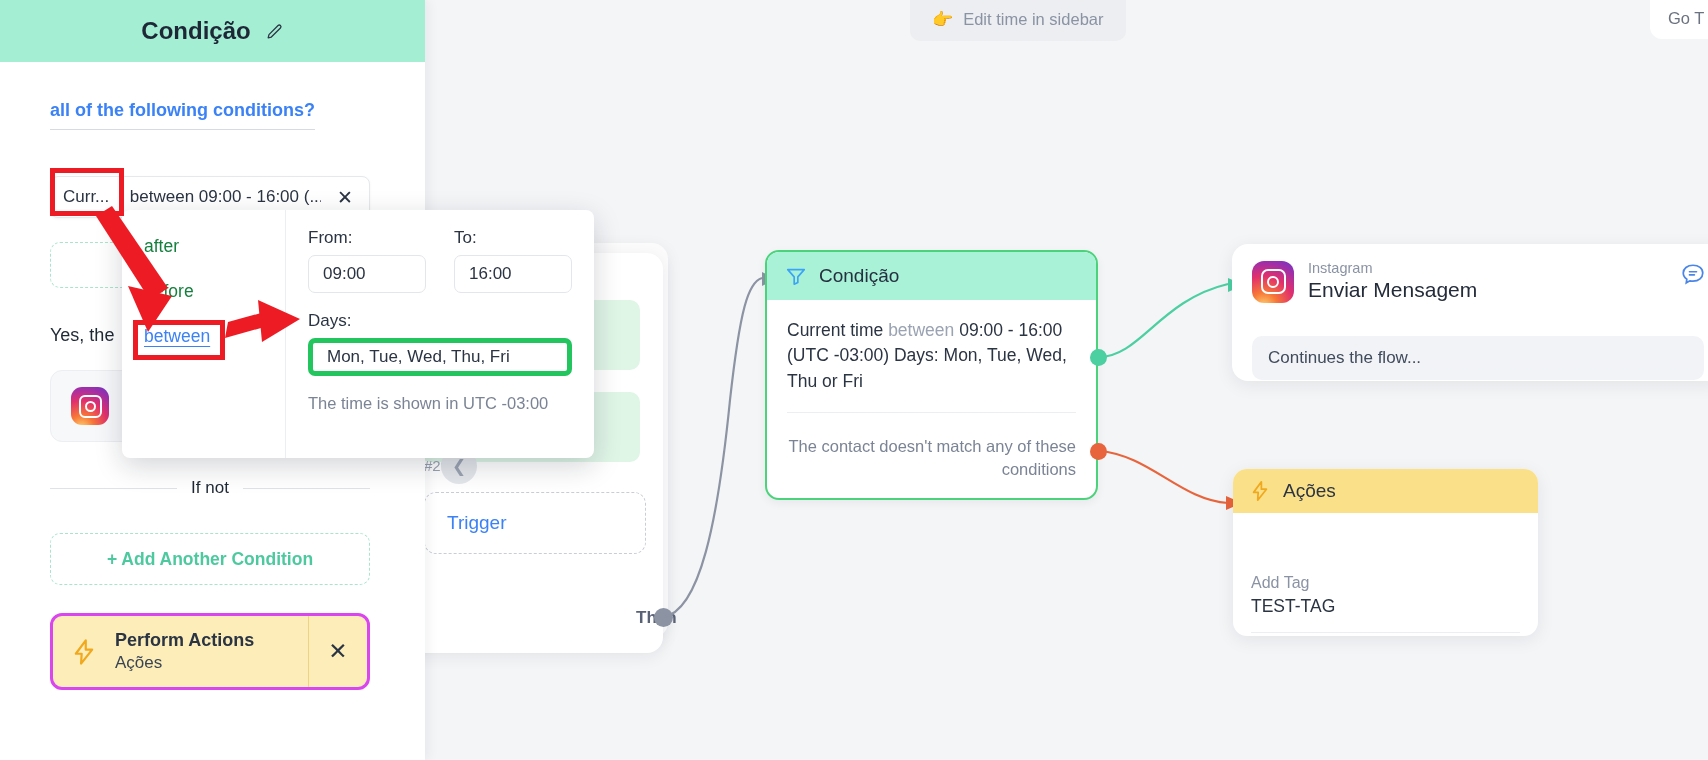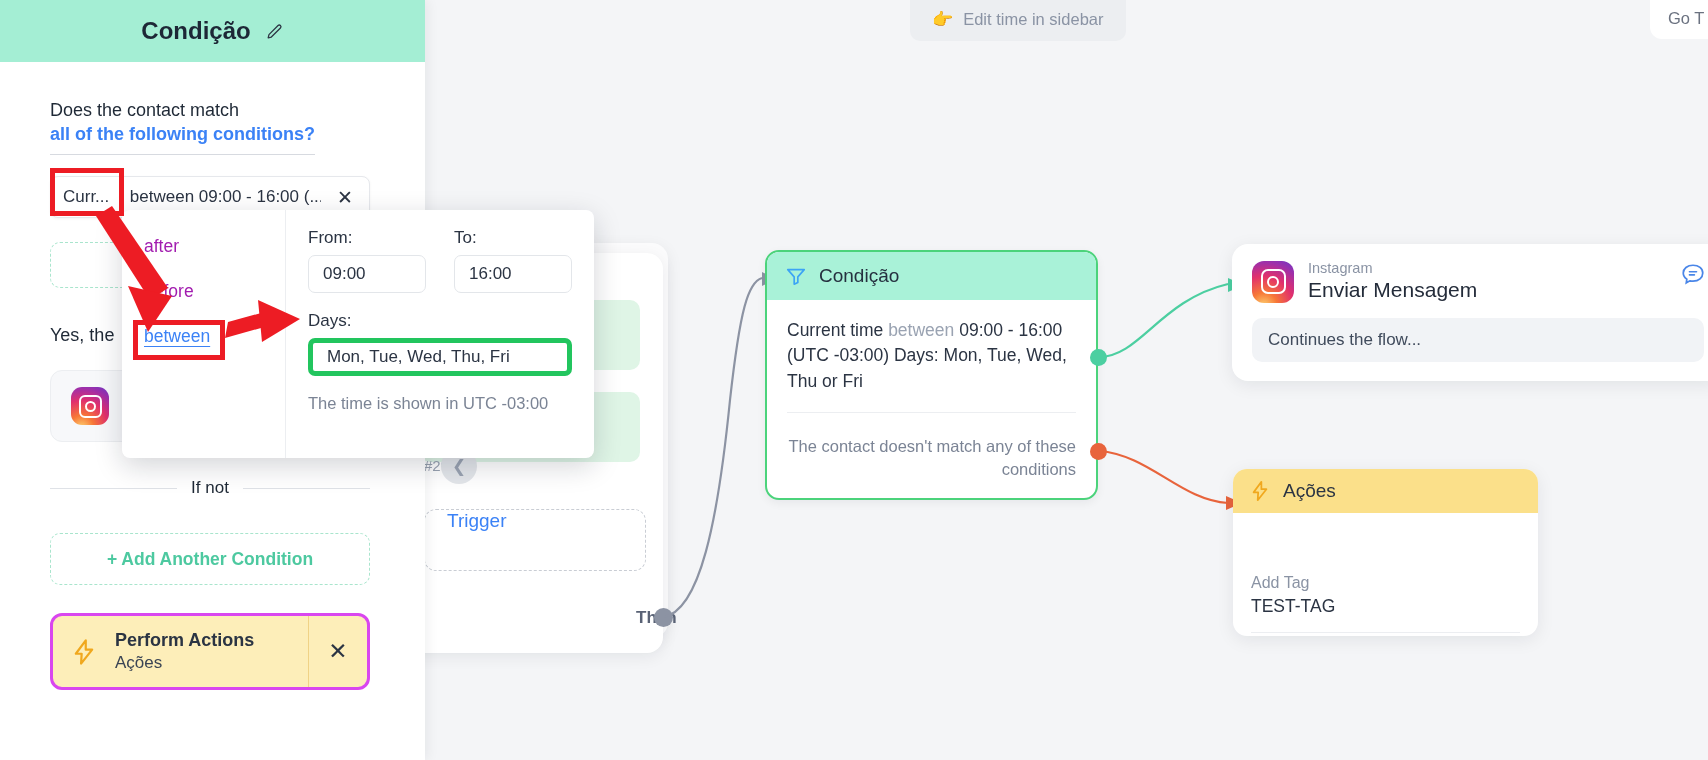--- a/index.html
+++ b/index.html
@@ -40,23 +40,23 @@
   #ghost-behind{left:352px;top:243px;width:316px;height:395px;background:#fbfbfc;border-radius:16px;}
   .ghost-green-a{position:absolute;left:420px;top:300px;width:220px;height:70px;background:#dff5e6;border-radius:10px;}
   .ghost-green-b{position:absolute;left:420px;top:392px;width:220px;height:70px;background:#dff5e6;border-radius:10px;}
   .ghost-hash{position:absolute;left:424px;top:457px;font-size:15px;color:#9aa3b2;}
   .ghost-chev{
     position:absolute;left:441px;top:448px;width:36px;height:36px;border-radius:50%;
     background:#e3e6ea;display:flex;align-items:center;justify-content:center;
     color:#9aa3b2;font-size:17px;
   }
   .ghost-dash{
-    position:absolute;left:424px;top:509px;width:222px;height:62px;
+    position:absolute;left:424px;top:492px;width:222px;height:62px;
     border:1.5px dashed #c9cdd4;border-radius:12px;
-    display:flex;padding-left:22px;
+    display:flex;align-items:center;padding-left:22px;
     color:#3b82f6;font-size:19px;box-sizing:border-box;
   }
   .then-label{position:absolute;left:636px;top:608px;color:#596275;font-size:17px;font-weight:600;}
   .then-dot{position:absolute;left:654px;top:608px;width:19px;height:19px;border-radius:50%;background:#8c93a3;}
 
   
   #node-condicao{
     position:absolute;left:765px;top:250px;width:333px;height:250px;
     background:#ffffff;border:2.2px solid #4bd37b;border-radius:14px;
     box-sizing:border-box;overflow:hidden;
@@ -88,21 +88,21 @@
     width:42px;height:42px;border-radius:12px;flex:none;
     background:radial-gradient(circle at 28% 107%,#fdd070 0%,#f77737 25%,#e1306c 55%,#a02fa8 80%,#6a37c9 100%);
     display:flex;align-items:center;justify-content:center;
   }
   .ig-logo .ring{width:21px;height:21px;border:2.6px solid #fff;border-radius:7px;position:relative;}
   .ig-logo .ring:after{content:"";position:absolute;left:4.5px;top:4.5px;width:8px;height:8px;border:2.4px solid #fff;border-radius:50%;}
   .ig-sub{font-size:14.5px;color:#8a93a4;line-height:1.2;}
   .ig-title{font-size:21px;color:#242c3a;line-height:1.25;}
   .chat-icon{position:absolute;right:18px;top:18px;width:26px;height:26px;}
   .ig-msg{
-    margin-top:14px;background:#f1f3f6;border-radius:10px;
+    margin-top:32px;background:#f1f3f6;border-radius:10px;
     padding:12px 16px;font-size:17px;color:#404b5c;
   }
 
   
   #node-acoes{
     position:absolute;left:1233px;top:469px;width:305px;height:167px;
     background:#fff;border-radius:14px;box-shadow:0 4px 18px rgba(16,24,40,.08);
     overflow:hidden;box-sizing:border-box;
   }
   #node-acoes .hdr{background:#fbe08a;height:44px;display:flex;align-items:center;gap:12px;padding:0 16px;}
@@ -185,21 +185,21 @@
     display:flex;align-items:center;justify-content:center;font-size:23px;color:#2b3443;
   }
 
   
   #popover{
     position:absolute;left:122px;top:210px;width:472px;height:248px;
     background:#fff;border-radius:8px;box-shadow:0 8px 28px rgba(16,24,40,.18);
     display:flex;overflow:hidden;
   }
   #popover .left{width:180px;border-right:1px solid #eceef1;padding-top:14px;box-sizing:border-box;}
-  #popover .opt{padding:12px 22px;font-size:17.5px;color:#a21caf;}
+  #popover .opt{padding:12px 22px;font-size:17.5px;color:#15803d;}
   #popover .opt.sel{color:#3b82f6;text-decoration:underline;text-underline-offset:4px;}
   #popover .right{flex:1;padding:18px 22px 0 22px;box-sizing:border-box;}
   .fld-row{display:flex;gap:28px;}
   .fld-label{font-size:17px;color:#2b3443;margin-bottom:7px;}
   .fld-box{
     width:118px;height:38px;border:1px solid #e3e6ea;border-radius:7px;
     display:flex;align-items:center;padding-left:14px;box-sizing:border-box;
     font-size:17px;color:#2b3443;background:#fff;
   }
   .days-label{font-size:17px;color:#2b3443;margin:18px 0 7px 0;}
@@ -304,21 +304,20 @@
 </div>
 
 <div id="sidebar">
   <div class="sb-head">
     <span class="t">Condição</span>
     <svg class="pencil" viewBox="0 0 24 24">
       <path d="M4 20 l1-4 L16.5 4.5 a2 2 0 0 1 3 3 L8 19 z" fill="none" stroke="#2b3443" stroke-width="1.6" stroke-linejoin="round"></path>
     </svg>
   </div>
   <div class="sb-body">
-    <div class="q-line1">Does the contact match</div>
     <div class="q-line2">all of the following conditions?</div>
   </div>
 
   <div class="cond-row">
     <span class="seg">Curr...</span>
     <span class="seg">between 09:00 - 16:00 (...</span>
     <span class="xbtn">✕</span>
   </div>
 
   <div class="sb-dash"></div>

